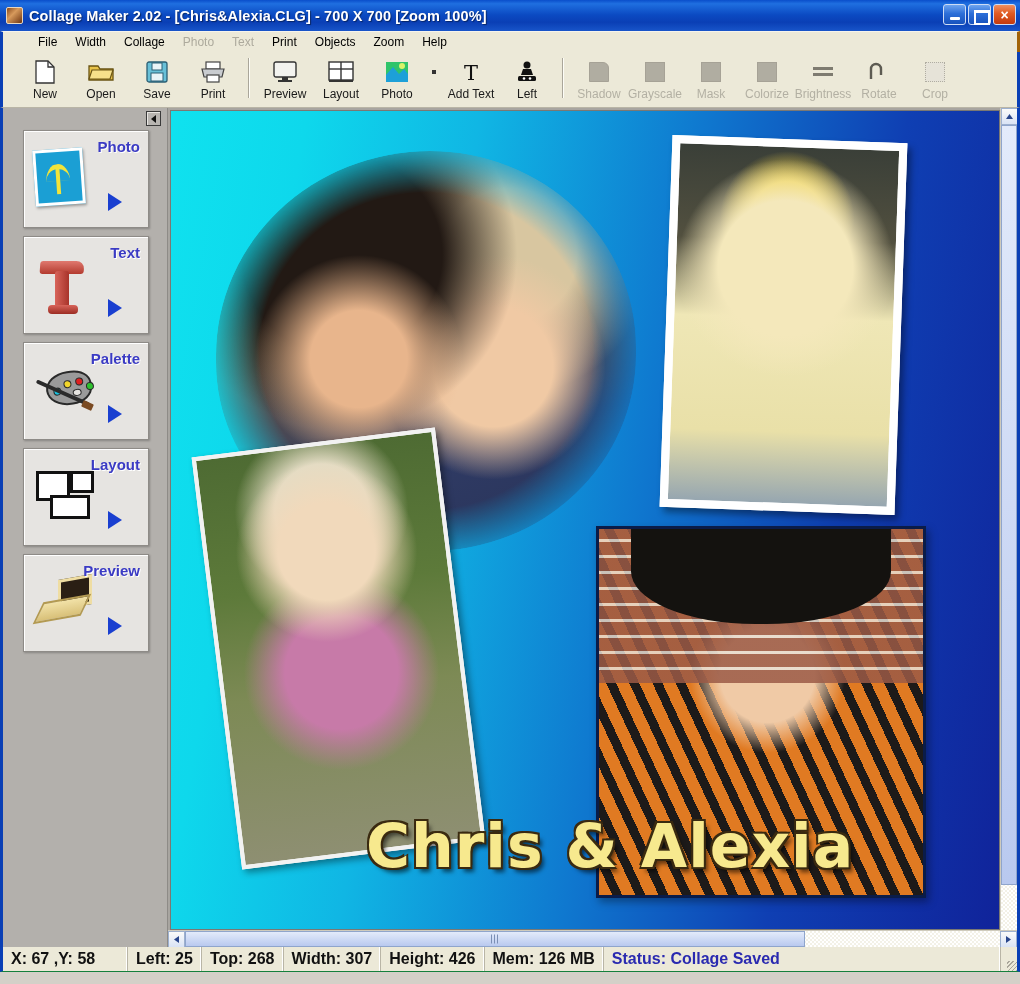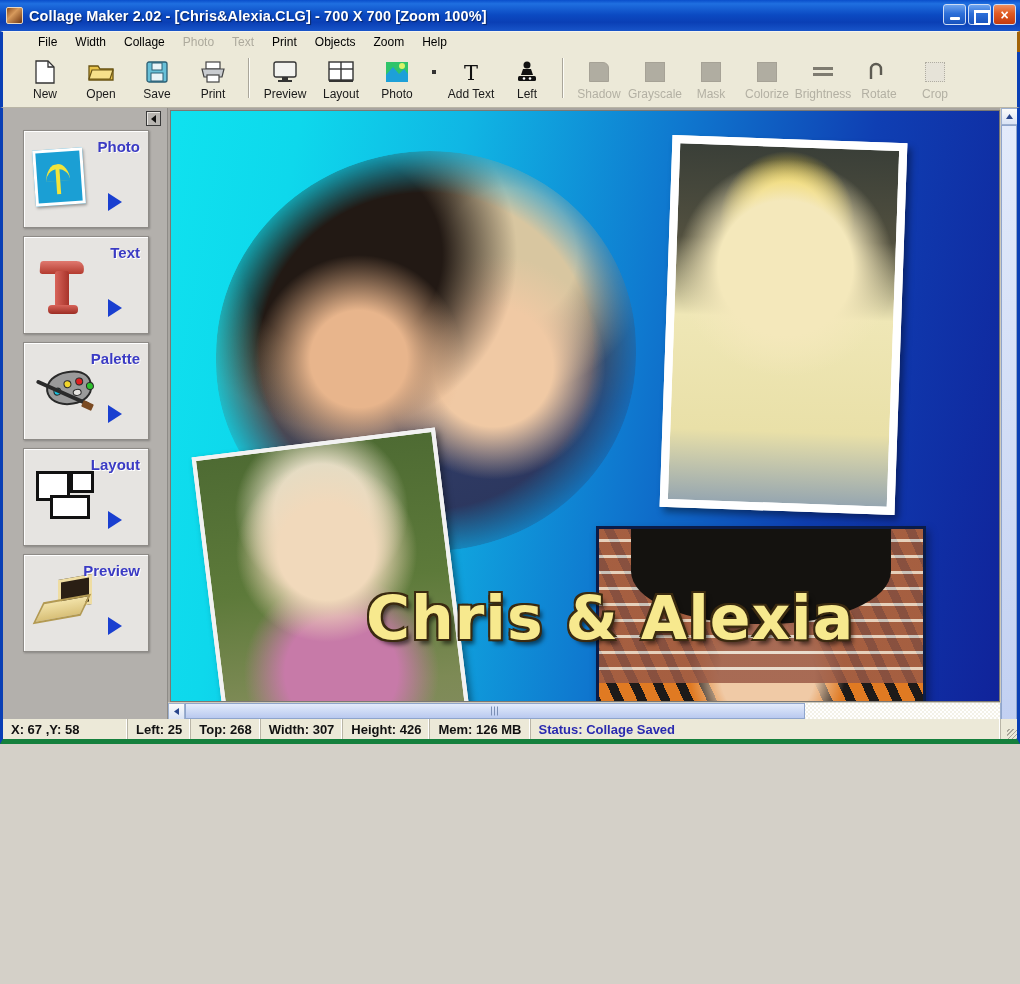--- a/index.html
+++ b/index.html
@@ -6,21 +6,21 @@
   html, body {
     margin: 0; padding: 0;
     width: 1020px; height: 984px;
     overflow: hidden;
     font-family: "Liberation Sans", sans-serif;
   }
   body { background: #d4d0c8; }
 
   #app {
     position: relative;
-    width: 1020px; height: 744px;
+    width: 1020px; height: 972px;
     background: #0f172a;
     display: flex; flex-direction: column;
   }
 
   
   .titlebar {
     height: 31px;
     background: linear-gradient(180deg,#0a4ecb 0%,#1f6fe0 12%,#0b4ac2 48%,#0a3fb5 72%,#1855c9 100%);
     display: flex; align-items: center;
     padding: 0 3px 0 6px;
@@ -411,25 +411,25 @@
     position:absolute; top:50%; left:50%; transform:translate(-50%,-50%);
     width:8px;height:9px;
     background: repeating-linear-gradient(90deg,#7b8fb5 0 1px, transparent 1px 3px);
   }
 
   
   .statusbar {
     height: 25px;
     background: #ece9d8;
     display: flex; align-items: stretch;
-    font-size: 13px;
+    font-size: 16px;
     flex: 0 0 auto;
     border-left: 3px solid #0a3fb5;
     border-right: 3px solid #0a3fb5;
-    border-bottom: 5px solid #15803d;
+    border-bottom: 1px solid #15803d;
   }
   .sb-cell {
     display: flex; align-items: center;
     padding: 0 8px;
     border-right: 1px solid #b9b5a6;
     box-shadow: inset -1px 0 0 #ffffff;
     color: #111;
     font-weight: bold;
     white-space: nowrap;
   }

